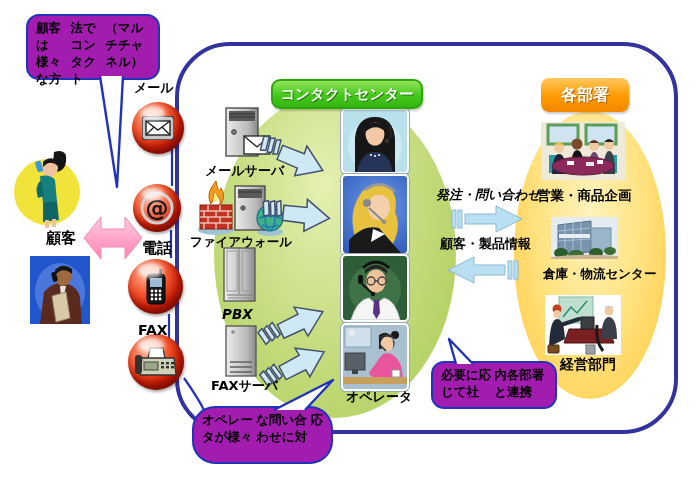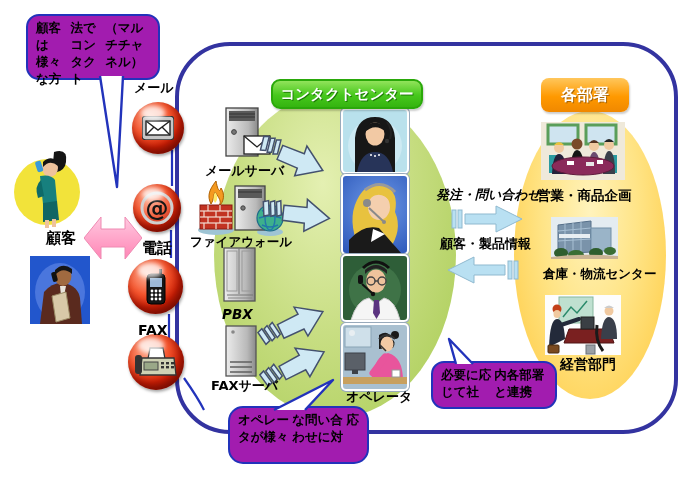--- a/index.html
+++ b/index.html
@@ -392,21 +392,21 @@
     <polygon points="24,34 64,34 69,48 19,48" fill="#7a2020" stroke="#4f1212"></polygon>
     <rect x="36" y="22" width="13" height="12" fill="#3a3f44" stroke="#222"></rect>
     <circle cx="64" cy="16" r="4.5" fill="#f0c9a0"></circle>
       <path d="M59,13 Q64,8 69,13" fill="#cccccc"></path>
     <path d="M56,44 Q57,22 64,22 Q72,23 72,44 Z" fill="#3a3f4a"></path>
     <path d="M52,30 Q50,46 58,56" fill="none" stroke="#1a1a1a" stroke-width="3"></path>
     <rect x="41" y="50" width="9" height="9" fill="#9aa0a6" stroke="#6a7076"></rect>
   </svg>
   <div class="lbl" style="left:560px;top:356px;font-size:14px;">経営部門</div>
 
-  <div class="abs callout" style="left:192px;top:406px;width:141px;height:58px;border-radius:15px;margin-left:36px;">
+  <div class="abs callout" style="left:192px;top:406px;width:141px;height:58px;border-radius:23px;">
     <span>オペレータが様々</span>
     <span>な問い合わせに対</span>
     <span>応</span>
   </div>
   <div class="abs callout" style="left:431px;top:361px;width:126px;height:48px;">
     <span>必要に応じて社</span>
     <span>内各部署と連携</span>
   </div>
 
   <svg class="abs z7" width="700" height="484" style="left:0;top:0;pointer-events:none;">

